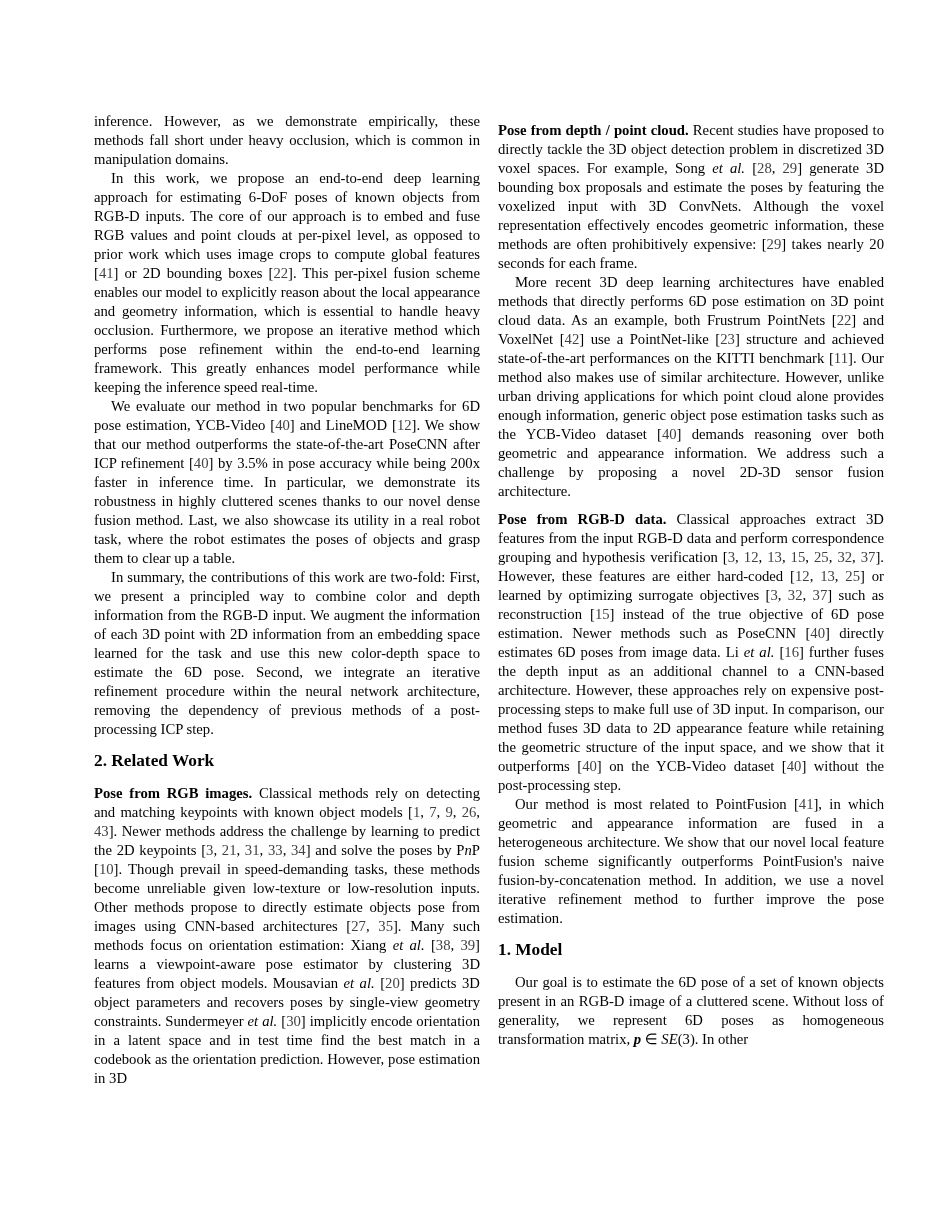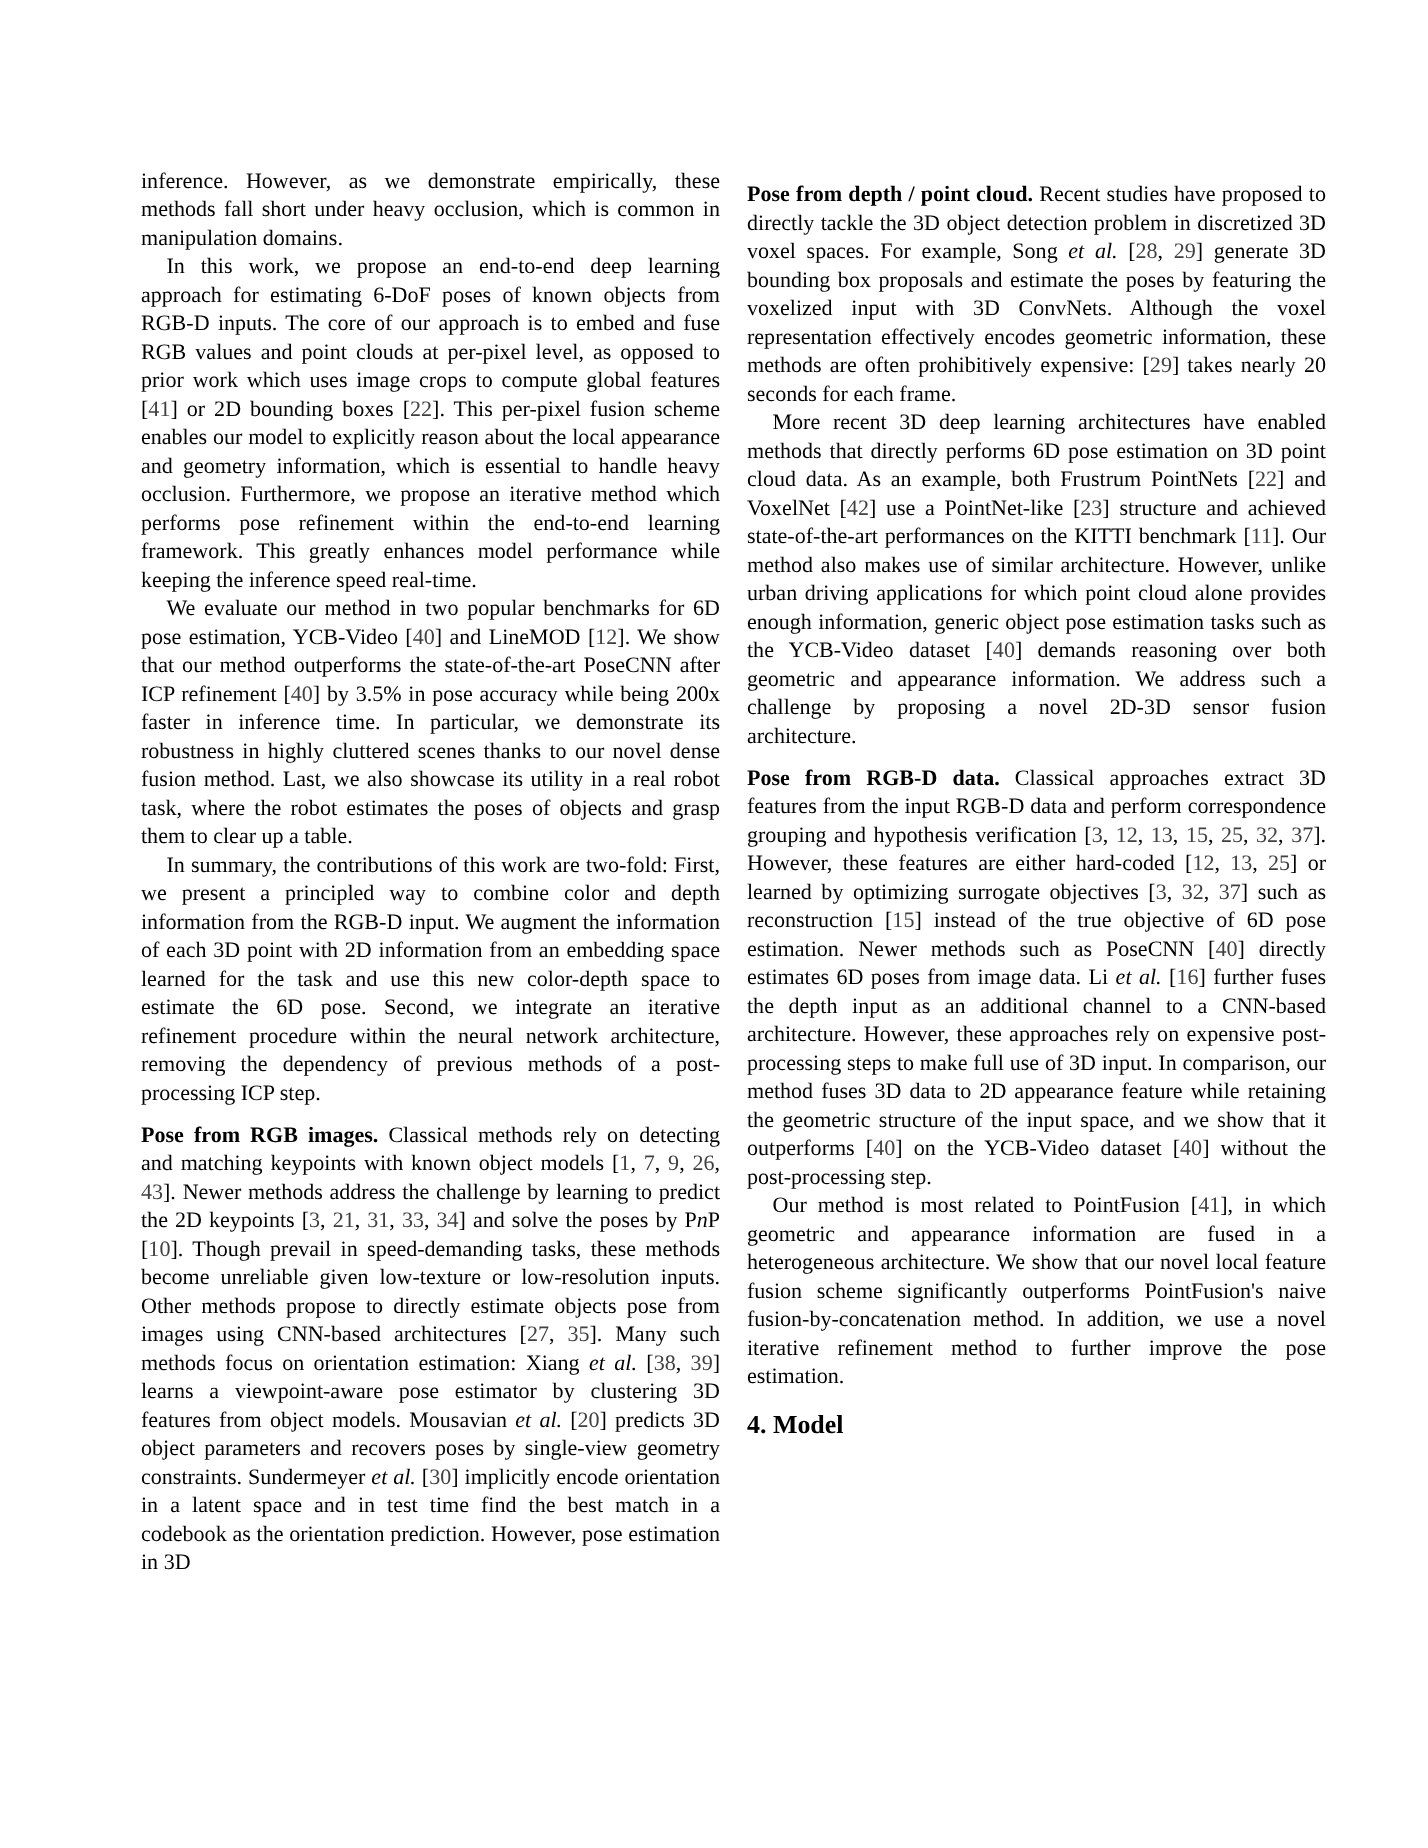--- a/index.html
+++ b/index.html
@@ -55,26 +55,28 @@
 </head>
 <body>
 
 <div class="page">
   <div class="text-columns">
     <div class="col">
         <p class="para">inference. However, as we demonstrate empirically, these methods fall short under heavy occlusion, which is common in manipulation domains.</p>
         <p class="para indent">In this work, we propose an end-to-end deep learning approach for estimating 6-DoF poses of known objects from RGB-D inputs. The core of our approach is to embed and fuse RGB values and point clouds at per-pixel level, as opposed to prior work which uses image crops to compute global features [<span class="seg-cite">41</span>] or 2D bounding boxes [<span class="seg-cite">22</span>]. This per-pixel fusion scheme enables our model to explicitly reason about the local appearance and geometry information, which is essential to handle heavy occlusion. Furthermore, we propose an iterative method which performs pose refinement within the end-to-end learning framework. This greatly enhances model performance while keeping the inference speed real-time.</p>
         <p class="para indent">We evaluate our method in two popular benchmarks for 6D pose estimation, YCB-Video [<span class="seg-cite">40</span>] and LineMOD [<span class="seg-cite">12</span>]. We show that our method outperforms the state-of-the-art PoseCNN after ICP refinement [<span class="seg-cite">40</span>] by 3.5% in pose accuracy while being 200x faster in inference time. In particular, we demonstrate its robustness in highly cluttered scenes thanks to our novel dense fusion method. Last, we also showcase its utility in a real robot task, where the robot estimates the poses of objects and grasp them to clear up a table.</p>
         <p class="para indent">In summary, the contributions of this work are two-fold: First, we present a principled way to combine color and depth information from the RGB-D input. We augment the information of each 3D point with 2D information from an embedding space learned for the task and use this new color-depth space to estimate the 6D pose. Second, we integrate an iterative refinement procedure within the neural network architecture, removing the dependency of previous methods of a post-processing ICP step.</p>
+        <h2 class="section-heading">2. Related Work</h2>
         <p class="para lead"><span class="seg-bold">Pose from RGB images.</span> Classical methods rely on detecting and matching keypoints with known object models [<span class="seg-cite">1</span>, <span class="seg-cite">7</span>, <span class="seg-cite">9</span>, <span class="seg-cite">26</span>, <span class="seg-cite">43</span>]. Newer methods address the challenge by learning to predict the 2D keypoints [<span class="seg-cite">3</span>, <span class="seg-cite">21</span>, <span class="seg-cite">31</span>, <span class="seg-cite">33</span>, <span class="seg-cite">34</span>] and solve the poses by P<span class="seg-italic">n</span>P [<span class="seg-cite">10</span>]. Though prevail in speed-demanding tasks, these methods become unreliable given low-texture or low-resolution inputs. Other methods propose to directly estimate objects pose from images using CNN-based architectures [<span class="seg-cite">27</span>, <span class="seg-cite">35</span>]. Many such methods focus on orientation estimation: Xiang <span class="seg-italic">et al.</span> [<span class="seg-cite">38</span>, <span class="seg-cite">39</span>] learns a viewpoint-aware pose estimator by clustering 3D features from object models. Mousavian <span class="seg-italic">et al.</span> [<span class="seg-cite">20</span>] predicts 3D object parameters and recovers poses by single-view geometry constraints. Sundermeyer <span class="seg-italic">et al.</span> [<span class="seg-cite">30</span>] implicitly encode orientation in a latent space and in test time find the best match in a codebook as the orientation prediction. However, pose estimation in 3D</p>
       </div>
     <div class="col">
         <p class="para lead"><span class="seg-bold">Pose from depth / point cloud.</span> Recent studies have proposed to directly tackle the 3D object detection problem in discretized 3D voxel spaces. For example, Song <span class="seg-italic">et al.</span> [<span class="seg-cite">28</span>, <span class="seg-cite">29</span>] generate 3D bounding box proposals and estimate the poses by featuring the voxelized input with 3D ConvNets. Although the voxel representation effectively encodes geometric information, these methods are often prohibitively expensive: [<span class="seg-cite">29</span>] takes nearly 20 seconds for each frame.</p>
         <p class="para indent">More recent 3D deep learning architectures have enabled methods that directly performs 6D pose estimation on 3D point cloud data. As an example, both Frustrum PointNets [<span class="seg-cite">22</span>] and VoxelNet [<span class="seg-cite">42</span>] use a PointNet-like [<span class="seg-cite">23</span>] structure and achieved state-of-the-art performances on the KITTI benchmark [<span class="seg-cite">11</span>]. Our method also makes use of similar architecture. However, unlike urban driving applications for which point cloud alone provides enough information, generic object pose estimation tasks such as the YCB-Video dataset [<span class="seg-cite">40</span>] demands reasoning over both geometric and appearance information. We address such a challenge by proposing a novel 2D-3D sensor fusion architecture.</p>
         <p class="para lead"><span class="seg-bold">Pose from RGB-D data.</span> Classical approaches extract 3D features from the input RGB-D data and perform correspondence grouping and hypothesis verification [<span class="seg-cite">3</span>, <span class="seg-cite">12</span>, <span class="seg-cite">13</span>, <span class="seg-cite">15</span>, <span class="seg-cite">25</span>, <span class="seg-cite">32</span>, <span class="seg-cite">37</span>]. However, these features are either hard-coded [<span class="seg-cite">12</span>, <span class="seg-cite">13</span>, <span class="seg-cite">25</span>] or learned by optimizing surrogate objectives [<span class="seg-cite">3</span>, <span class="seg-cite">32</span>, <span class="seg-cite">37</span>] such as reconstruction [<span class="seg-cite">15</span>] instead of the true objective of 6D pose estimation. Newer methods such as PoseCNN [<span class="seg-cite">40</span>] directly estimates 6D poses from image data. Li <span class="seg-italic">et al.</span> [<span class="seg-cite">16</span>] further fuses the depth input as an additional channel to a CNN-based architecture. However, these approaches rely on expensive post-processing steps to make full use of 3D input. In comparison, our method fuses 3D data to 2D appearance feature while retaining the geometric structure of the input space, and we show that it outperforms [<span class="seg-cite">40</span>] on the YCB-Video dataset [<span class="seg-cite">40</span>] without the post-processing step.</p>
         <p class="para indent">Our method is most related to PointFusion [<span class="seg-cite">41</span>], in which geometric and appearance information are fused in a heterogeneous architecture. We show that our novel local feature fusion scheme significantly outperforms PointFusion's naive fusion-by-concatenation method. In addition, we use a novel iterative refinement method to further improve the pose estimation.</p>
-        <h2 class="section-heading">4. Model</h2>
+        <h2 class="section-heading">1. Model</h2>
+        <p class="para indent">Our goal is to estimate the 6D pose of a set of known objects present in an RGB-D image of a cluttered scene. Without loss of generality, we represent 6D poses as homogeneous transformation matrix, <span class="seg-mathbold">p</span> ∈ <span class="seg-math">SE</span>(3). In other</p>
       </div>
   </div>
   <div class="page-footer">
     <span>2</span>
   </div>
 </div>
 
 </body></html>

